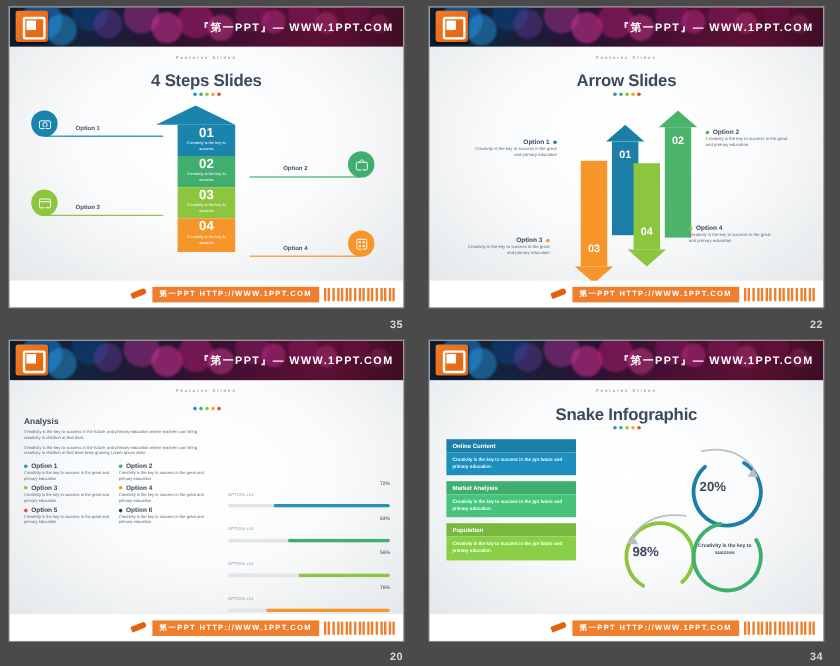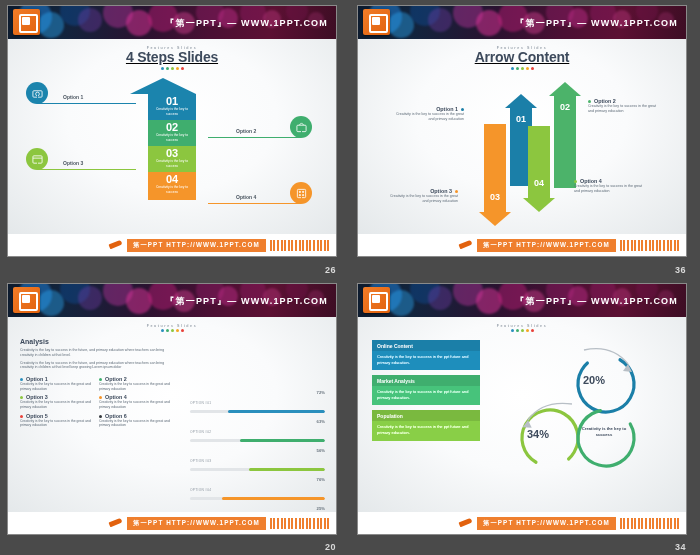--- a/index.html
+++ b/index.html
@@ -20,21 +20,21 @@
   .bok { position:absolute; border-radius:50%; }
   .banner-title { position:absolute; right:8px; top:50%; transform:translateY(-50%); color:#fff; font-size:9px; font-weight:bold; letter-spacing:1.2px; white-space:nowrap; z-index:5;}
   .logo { position:absolute; left:5px; top:3px; width:27px; height:26px; z-index:6;
      background:linear-gradient(135deg,#f07c28,#e2620e); border-radius:2px; box-shadow:0 1px 2px rgba(0,0,0,.5);}
   .logo:after{ content:""; position:absolute; left:6px; top:5px; width:15px; height:15px; border:2px solid #fff; border-radius:2px;}
   .logo:before{ content:""; position:absolute; left:9px; top:8px; width:8px; height:8px; background:#fff; border-radius:1px; z-index:2;}
 
   
   .sbody { position:relative; height:195px; width:100%;
      background: radial-gradient(ellipse at 50% 40%, #ffffff 0%, #fafbfc 45%, #e4e8ea 100%); }
-  .ttl-wrap { text-align:center; padding-top:10px; position:relative;text-decoration:underline; }
+  .ttl-wrap { text-align:center; padding-top:20px; position:relative; }
   .ttl-sub { font-size:3.6px; letter-spacing:1.6px; color:#9aa3ad; font-weight:bold; position:absolute; top:7px; left:0; right:0; }
   .ttl { font-size:14px; font-weight:bold; color:#3d4a5c; letter-spacing:-.2px; position:relative; z-index:2;}
   .dots { margin: 2px auto 0; display:flex; justify-content:center; gap:2px; }
   .dots i { width:3px; height:3px; border-radius:50%; display:block; }
 
   
   .foot { position:absolute; bottom:0; left:0; right:0; height:22px; background:#fff; display:flex; align-items:center; }
   .foot-pen { width:16px; height:12px; margin-left:100px; position:relative; }
   .foot-pen:before{content:""; position:absolute; left:1px; top:3px; width:13px; height:5px; background:#e2620e; transform:rotate(-22deg); border-radius:1px 3px 3px 1px;}
   .foot-url { background:#ef7f2e; color:#fff; font-size:6.3px; font-weight:bold; letter-spacing:1.1px; padding:2px 6px; margin-left:3px; white-space:nowrap; }
@@ -194,21 +194,21 @@
             <i></i>
             <i></i>
             <i></i>
             <i></i>
             <i></i>
             <i></i>
             <i></i>
           </div>
         </div>
     </div>
-    <div class="pagenum">26</div>
+    <div class="pagenum">35</div>
   </div>
   <div class="cell">
     <div class="slide">
       <div class="banner">
           <span class="bok" style="left:10px;top:-6px;width:34px;height:34px;background:#1f7fd6;opacity:0.55;filter:blur(1px)"></span>
           <span class="bok" style="left:30px;top:6px;width:26px;height:26px;background:#2aa0e8;opacity:0.45;filter:blur(1px)"></span>
           <span class="bok" style="left:52px;top:-10px;width:30px;height:30px;background:#0e4f9c;opacity:0.4;filter:blur(1px)"></span>
           <span class="bok" style="left:70px;top:2px;width:24px;height:24px;background:#7a3fb0;opacity:0.35;filter:blur(1px)"></span>
           <span class="bok" style="left:95px;top:-8px;width:30px;height:30px;background:#b5349a;opacity:0.45;filter:blur(1px)"></span>
           <span class="bok" style="left:118px;top:4px;width:26px;height:26px;background:#e0349a;opacity:0.5;filter:blur(1px)"></span>
@@ -219,21 +219,21 @@
           <span class="bok" style="left:232px;top:-6px;width:26px;height:26px;background:#a02070;opacity:0.35;filter:blur(1px)"></span>
           <span class="bok" style="left:255px;top:4px;width:18px;height:18px;background:#e0459c;opacity:0.3;filter:blur(1px)"></span>
           <span class="bok" style="left:278px;top:-6px;width:22px;height:22px;background:#7a1550;opacity:0.35;filter:blur(1px)"></span>
           <span class="bok" style="left:300px;top:6px;width:16px;height:16px;background:#c23a88;opacity:0.25;filter:blur(1px)"></span>
     <div class="logo"></div>
     <div class="banner-title">『第一PPT』— WWW.1PPT.COM</div>
         </div>
       <div class="sbody">
         <div class="ttl-wrap">
     <div class="ttl-sub">Features Slides</div>
-    <div class="ttl">Arrow Content</div>
+    <div class="ttl">Arrow Slides</div>
     <div class="dots">
               <i style="background:#2a8fbd"></i>
               <i style="background:#3fae6e"></i>
               <i style="background:#8cc63f"></i>
               <i style="background:#f5a623"></i>
               <i style="background:#e8413a"></i>
             </div>
           </div>
         <div style="position:relative;height:148px">
             <div class="a2" style="left:152px;top:24px;width:22px">
@@ -295,21 +295,21 @@
             <i></i>
             <i></i>
             <i></i>
             <i></i>
             <i></i>
             <i></i>
             <i></i>
           </div>
         </div>
     </div>
-    <div class="pagenum">36</div>
+    <div class="pagenum">22</div>
   </div>
   <div class="cell">
     <div class="slide">
       <div class="banner">
           <span class="bok" style="left:10px;top:-6px;width:34px;height:34px;background:#1f7fd6;opacity:0.55;filter:blur(1px)"></span>
           <span class="bok" style="left:30px;top:6px;width:26px;height:26px;background:#2aa0e8;opacity:0.45;filter:blur(1px)"></span>
           <span class="bok" style="left:52px;top:-10px;width:30px;height:30px;background:#0e4f9c;opacity:0.4;filter:blur(1px)"></span>
           <span class="bok" style="left:70px;top:2px;width:24px;height:24px;background:#7a3fb0;opacity:0.35;filter:blur(1px)"></span>
           <span class="bok" style="left:95px;top:-8px;width:30px;height:30px;background:#b5349a;opacity:0.45;filter:blur(1px)"></span>
           <span class="bok" style="left:118px;top:4px;width:26px;height:26px;background:#e0349a;opacity:0.5;filter:blur(1px)"></span>
@@ -441,20 +441,21 @@
           <span class="bok" style="left:232px;top:-6px;width:26px;height:26px;background:#a02070;opacity:0.35;filter:blur(1px)"></span>
           <span class="bok" style="left:255px;top:4px;width:18px;height:18px;background:#e0459c;opacity:0.3;filter:blur(1px)"></span>
           <span class="bok" style="left:278px;top:-6px;width:22px;height:22px;background:#7a1550;opacity:0.35;filter:blur(1px)"></span>
           <span class="bok" style="left:300px;top:6px;width:16px;height:16px;background:#c23a88;opacity:0.25;filter:blur(1px)"></span>
     <div class="logo"></div>
     <div class="banner-title">『第一PPT』— WWW.1PPT.COM</div>
         </div>
       <div class="sbody">
         <div class="ttl-wrap">
     <div class="ttl-sub">Features Slides</div>
+    <div class="ttl">Snake Infographic</div>
     <div class="dots">
               <i style="background:#2a8fbd"></i>
               <i style="background:#3fae6e"></i>
               <i style="background:#8cc63f"></i>
               <i style="background:#f5a623"></i>
               <i style="background:#e8413a"></i>
             </div>
           </div>
         <div style="position:relative;height:150px;padding:8px 12px 0 14px;display:flex">
     <div>
@@ -475,21 +476,21 @@
       <svg viewBox="0 0 180 140" style="width:180px;height:140px;position:absolute;left:8px;top:2px">
         <circle cx="118" cy="42" r="28" fill="none" stroke="#1b7fa8" stroke-width="3.2" stroke-dasharray="140.74335088082273 175.92918860102841" transform="rotate(-60 118 42)" stroke-linecap="round"></circle>
         <circle cx="62" cy="96" r="28" fill="none" stroke="#8cc63f" stroke-width="3.2" stroke-dasharray="140.74335088082273 175.92918860102841" transform="rotate(120 62 96)" stroke-linecap="round"></circle>
         <circle cx="118" cy="96" r="28" fill="none" stroke="#3fae6e" stroke-width="3.2" stroke-dasharray="140.74335088082273 175.92918860102841" transform="rotate(-30 118 96)" stroke-linecap="round"></circle>
         <path d="M96 8 Q124 2 140 22" fill="none" stroke="#b8bfc6" stroke-width="1.4"></path>
         <path d="M140 22 l4 8 l-9 -1 z" fill="#b8bfc6"></path>
         <path d="M84 62 Q54 58 40 78" fill="none" stroke="#b8bfc6" stroke-width="1.4"></path>
         <path d="M40 78 l-4 8 l9 -1 z" fill="#b8bfc6" transform="rotate(10 40 78)"></path>
       </svg>
       <div style="position:absolute;left:103px;top:34px;font-size:11px;font-weight:bold;color:#3d4a5c">20%</div>
-      <div style="position:absolute;left:47px;top:88px;font-size:11px;font-weight:bold;color:#3d4a5c">34%</div>
+      <div style="position:absolute;left:47px;top:88px;font-size:11px;font-weight:bold;color:#3d4a5c">98%</div>
       <div style="position:absolute;left:100px;top:86px;width:48px;text-align:center;font-size:4.2px;line-height:6px;font-weight:bold;color:#3d4a5c">Creativity is the key to success</div>
     </div>
           </div>
       </div>
       <div class="foot">
     <div class="foot-pen"></div>
     <div class="foot-url">第一PPT HTTP://WWW.1PPT.COM</div>
     <div class="foot-bars">
             <i></i>
             <i></i>

